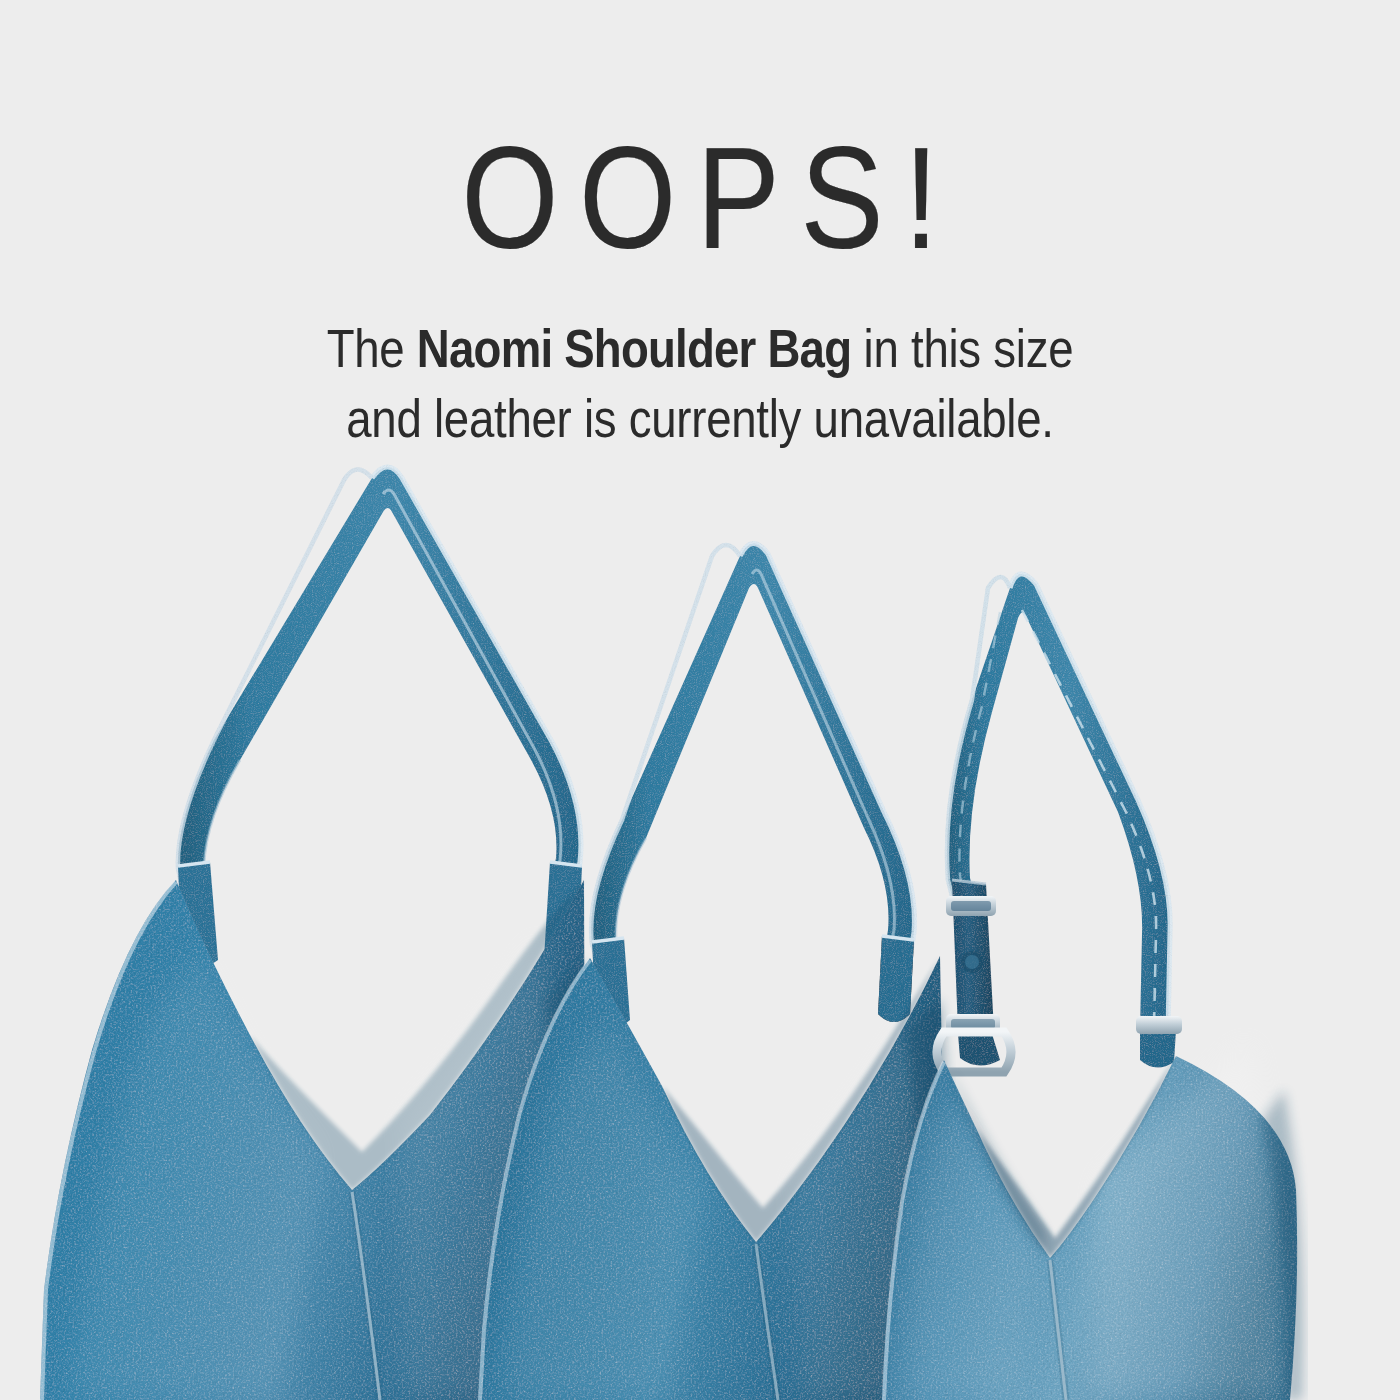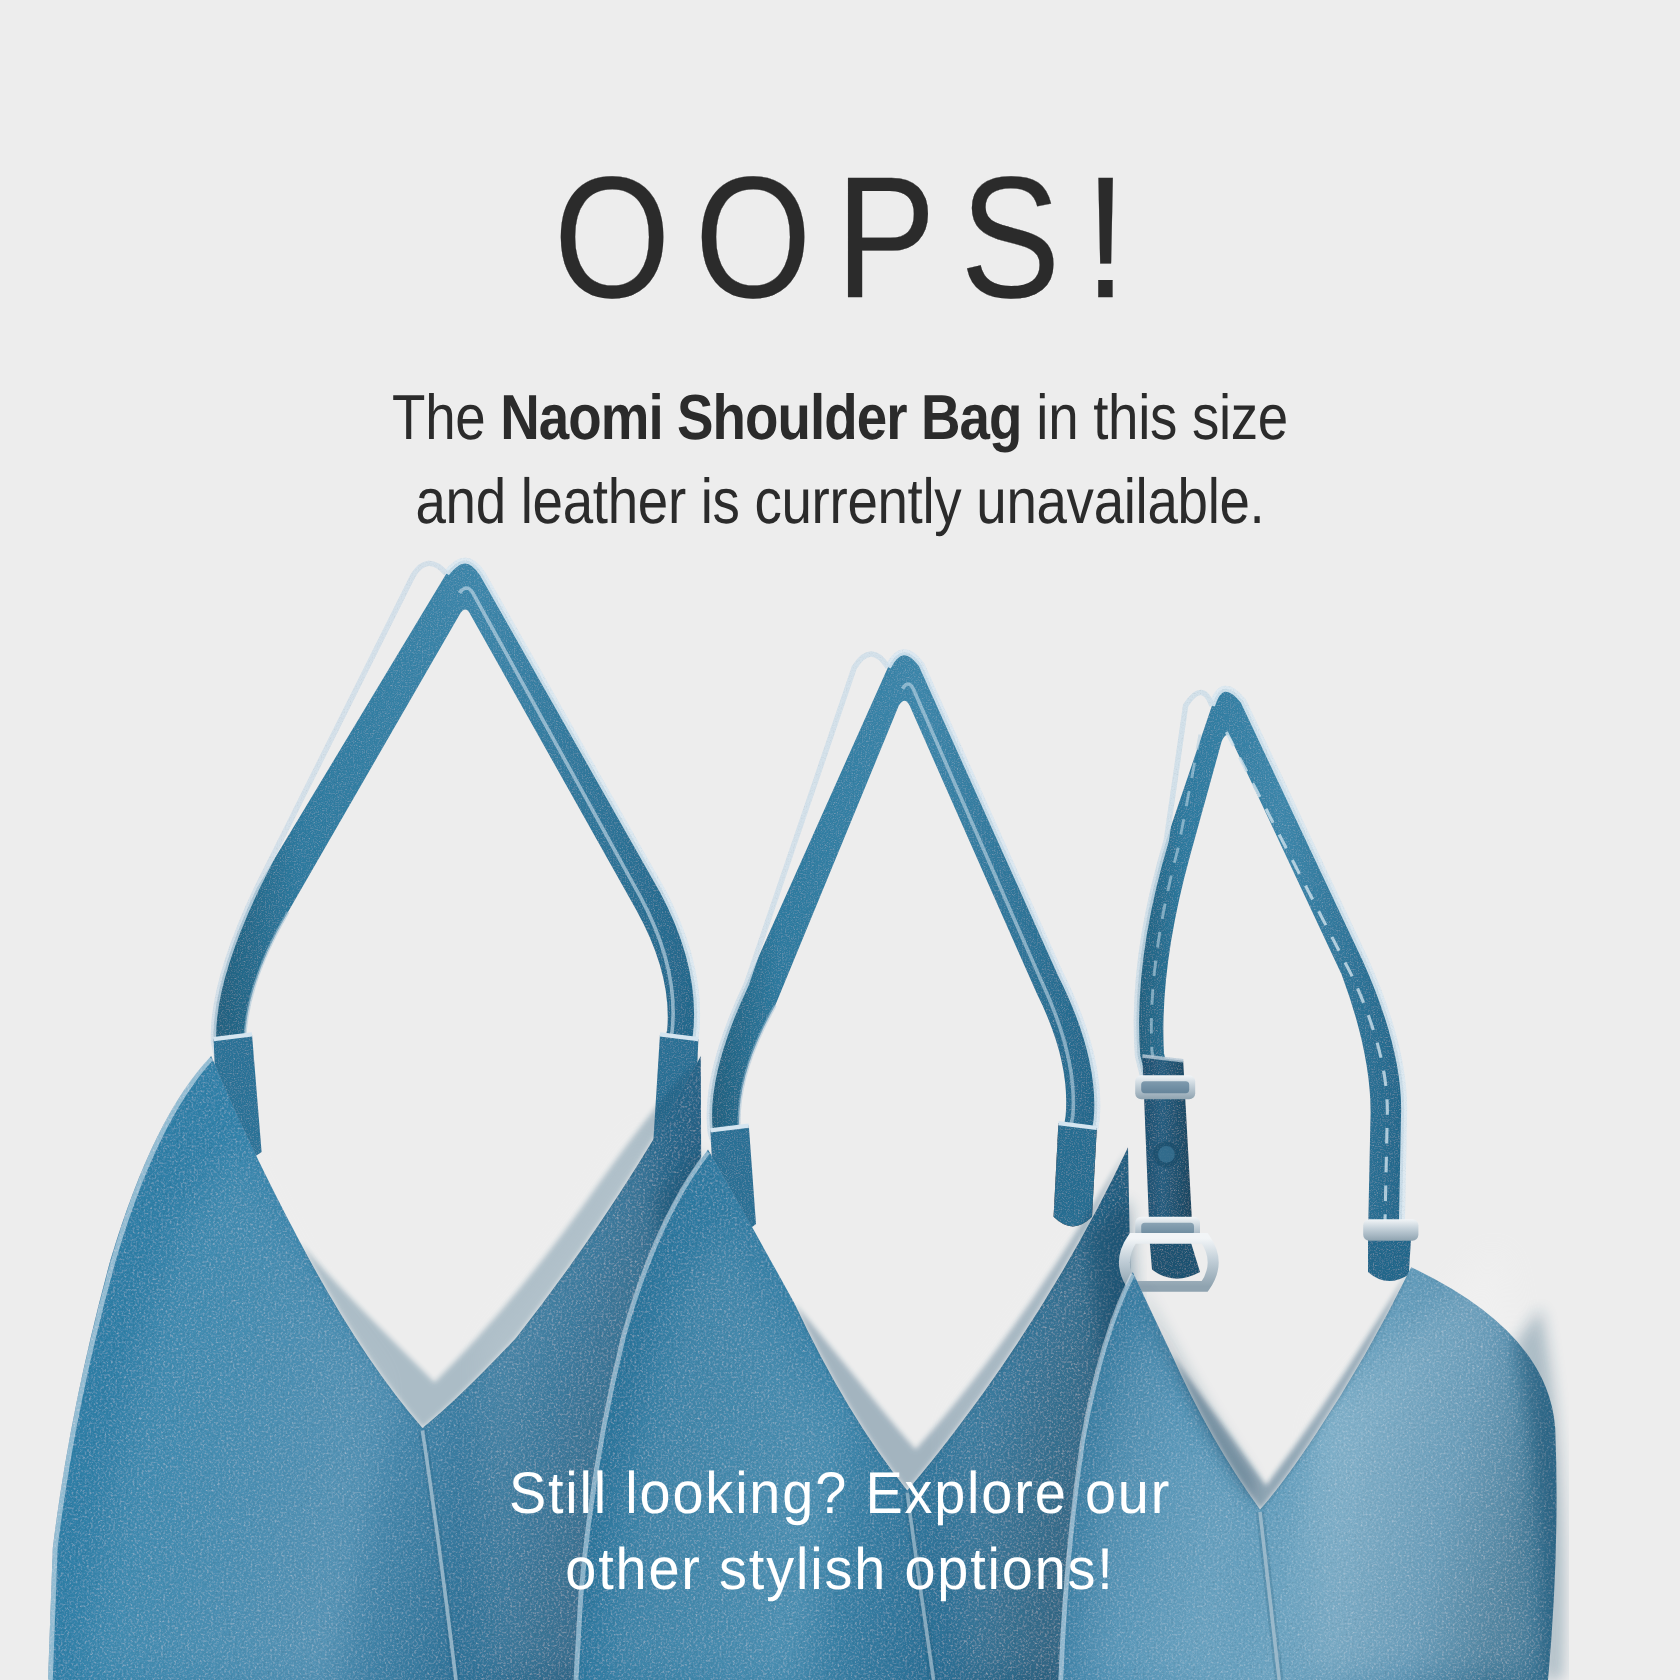--- a/index.html
+++ b/index.html
@@ -299,18 +299,14 @@
 
   <div class="txt-layer" id="headline-wrap">
     <span class="headline">OOPS!</span>
   </div>
 
   <div class="txt-layer" id="subhead-wrap">
     <span class="subline"><span>The </span><b>Naomi Shoulder Bag</b><span> in this size</span></span>
     <span class="subline">and leather is currently unavailable.</span>
   </div>
 
-  <div class="txt-layer" id="cta-wrap">
-    <span class="ctaline">Still looking? Explore our</span>
-    <span class="ctaline">other stylish options!</span>
-  </div>
 
 </div>
 
 </body></html>

